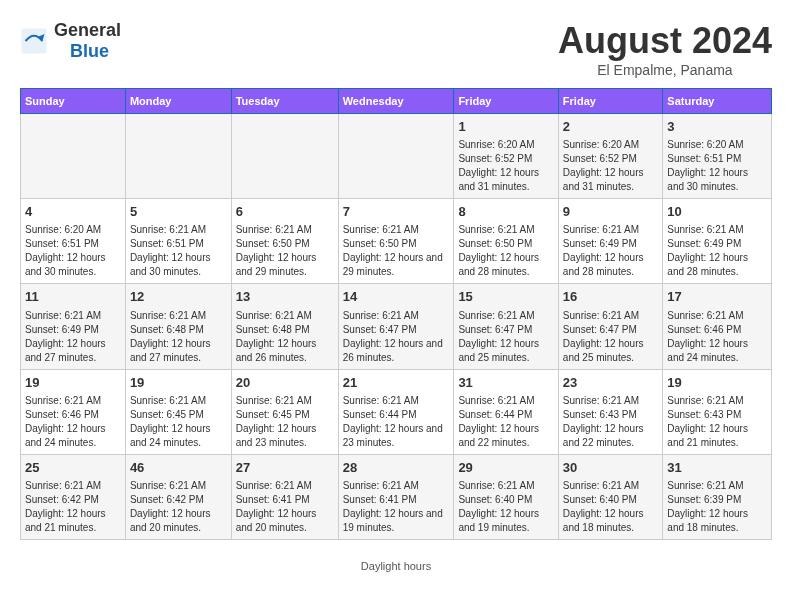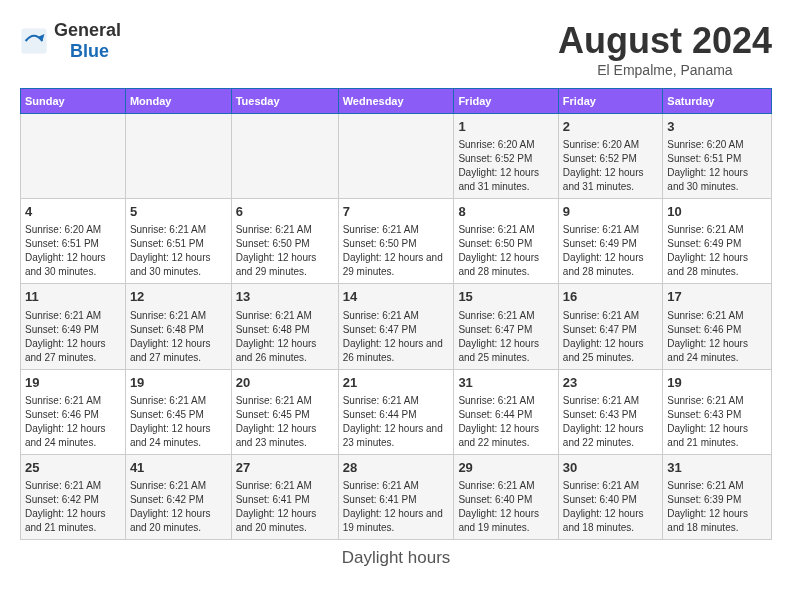--- a/index.html
+++ b/index.html
@@ -86,22 +86,22 @@
       margin-bottom: 2px;
     }
     .day-info {
       font-size: 10px;
       color: #333;
     }
     .empty-cell {
       background-color: #f5f5f5;
     }
     .footer {
-      margin-top: 8px;
-      font-size: 17px;
+      margin-top: 20px;
+      font-size: 11px;
       color: #555;
       text-align: center;
     }
   </style>
 </head>
 <body>
 
 <div class="header">
   <div class="logo">
     <svg class="logo-icon" viewBox="0 0 40 40">
@@ -240,21 +240,21 @@
           <span class="day-number">19</span>
           <div class="day-info">Sunrise: 6:21 AM<br>Sunset: 6:43 PM<br>Daylight: 12 hours and 21 minutes.</div>
         </td>
       </tr>
       <tr>
         <td>
           <span class="day-number">25</span>
           <div class="day-info">Sunrise: 6:21 AM<br>Sunset: 6:42 PM<br>Daylight: 12 hours and 21 minutes.</div>
         </td>
         <td>
-          <span class="day-number">41</span>
+          <span class="day-number">46</span>
           <div class="day-info">Sunrise: 6:21 AM<br>Sunset: 6:42 PM<br>Daylight: 12 hours and 20 minutes.</div>
         </td>
         <td>
           <span class="day-number">27</span>
           <div class="day-info">Sunrise: 6:21 AM<br>Sunset: 6:41 PM<br>Daylight: 12 hours and 20 minutes.</div>
         </td>
         <td>
           <span class="day-number">28</span>
           <div class="day-info">Sunrise: 6:21 AM<br>Sunset: 6:41 PM<br>Daylight: 12 hours and 19 minutes.</div>
         </td>

